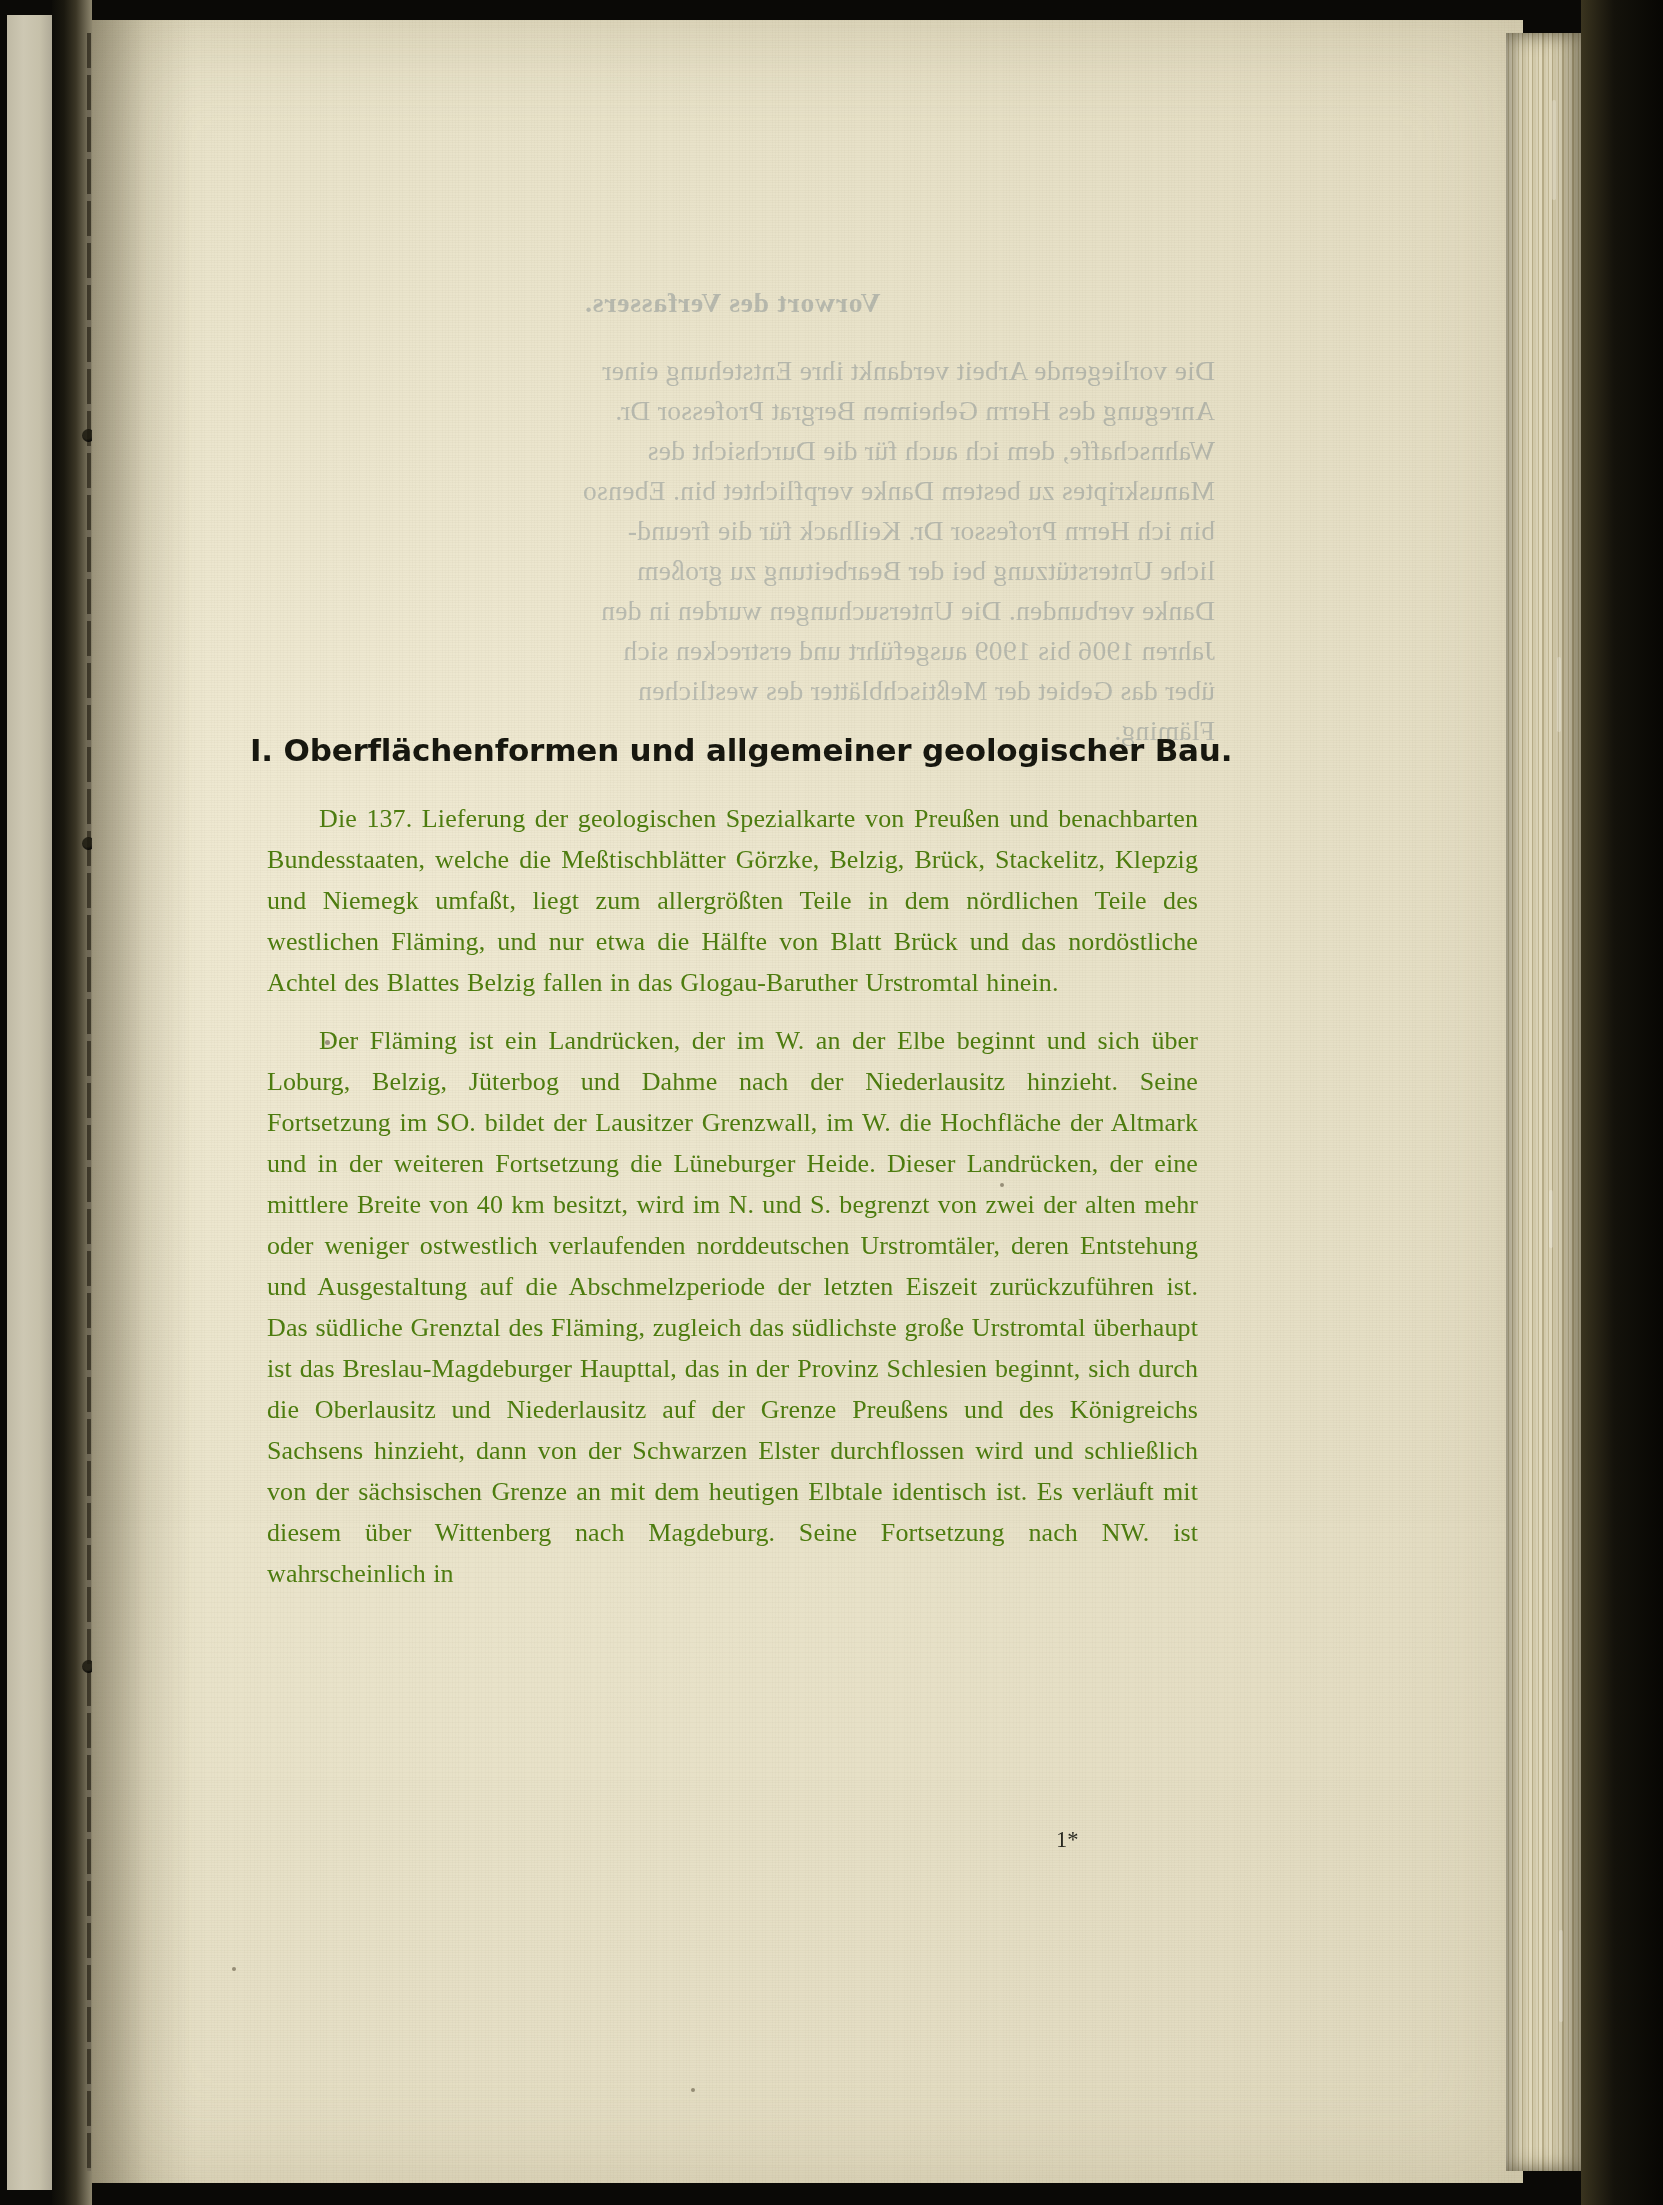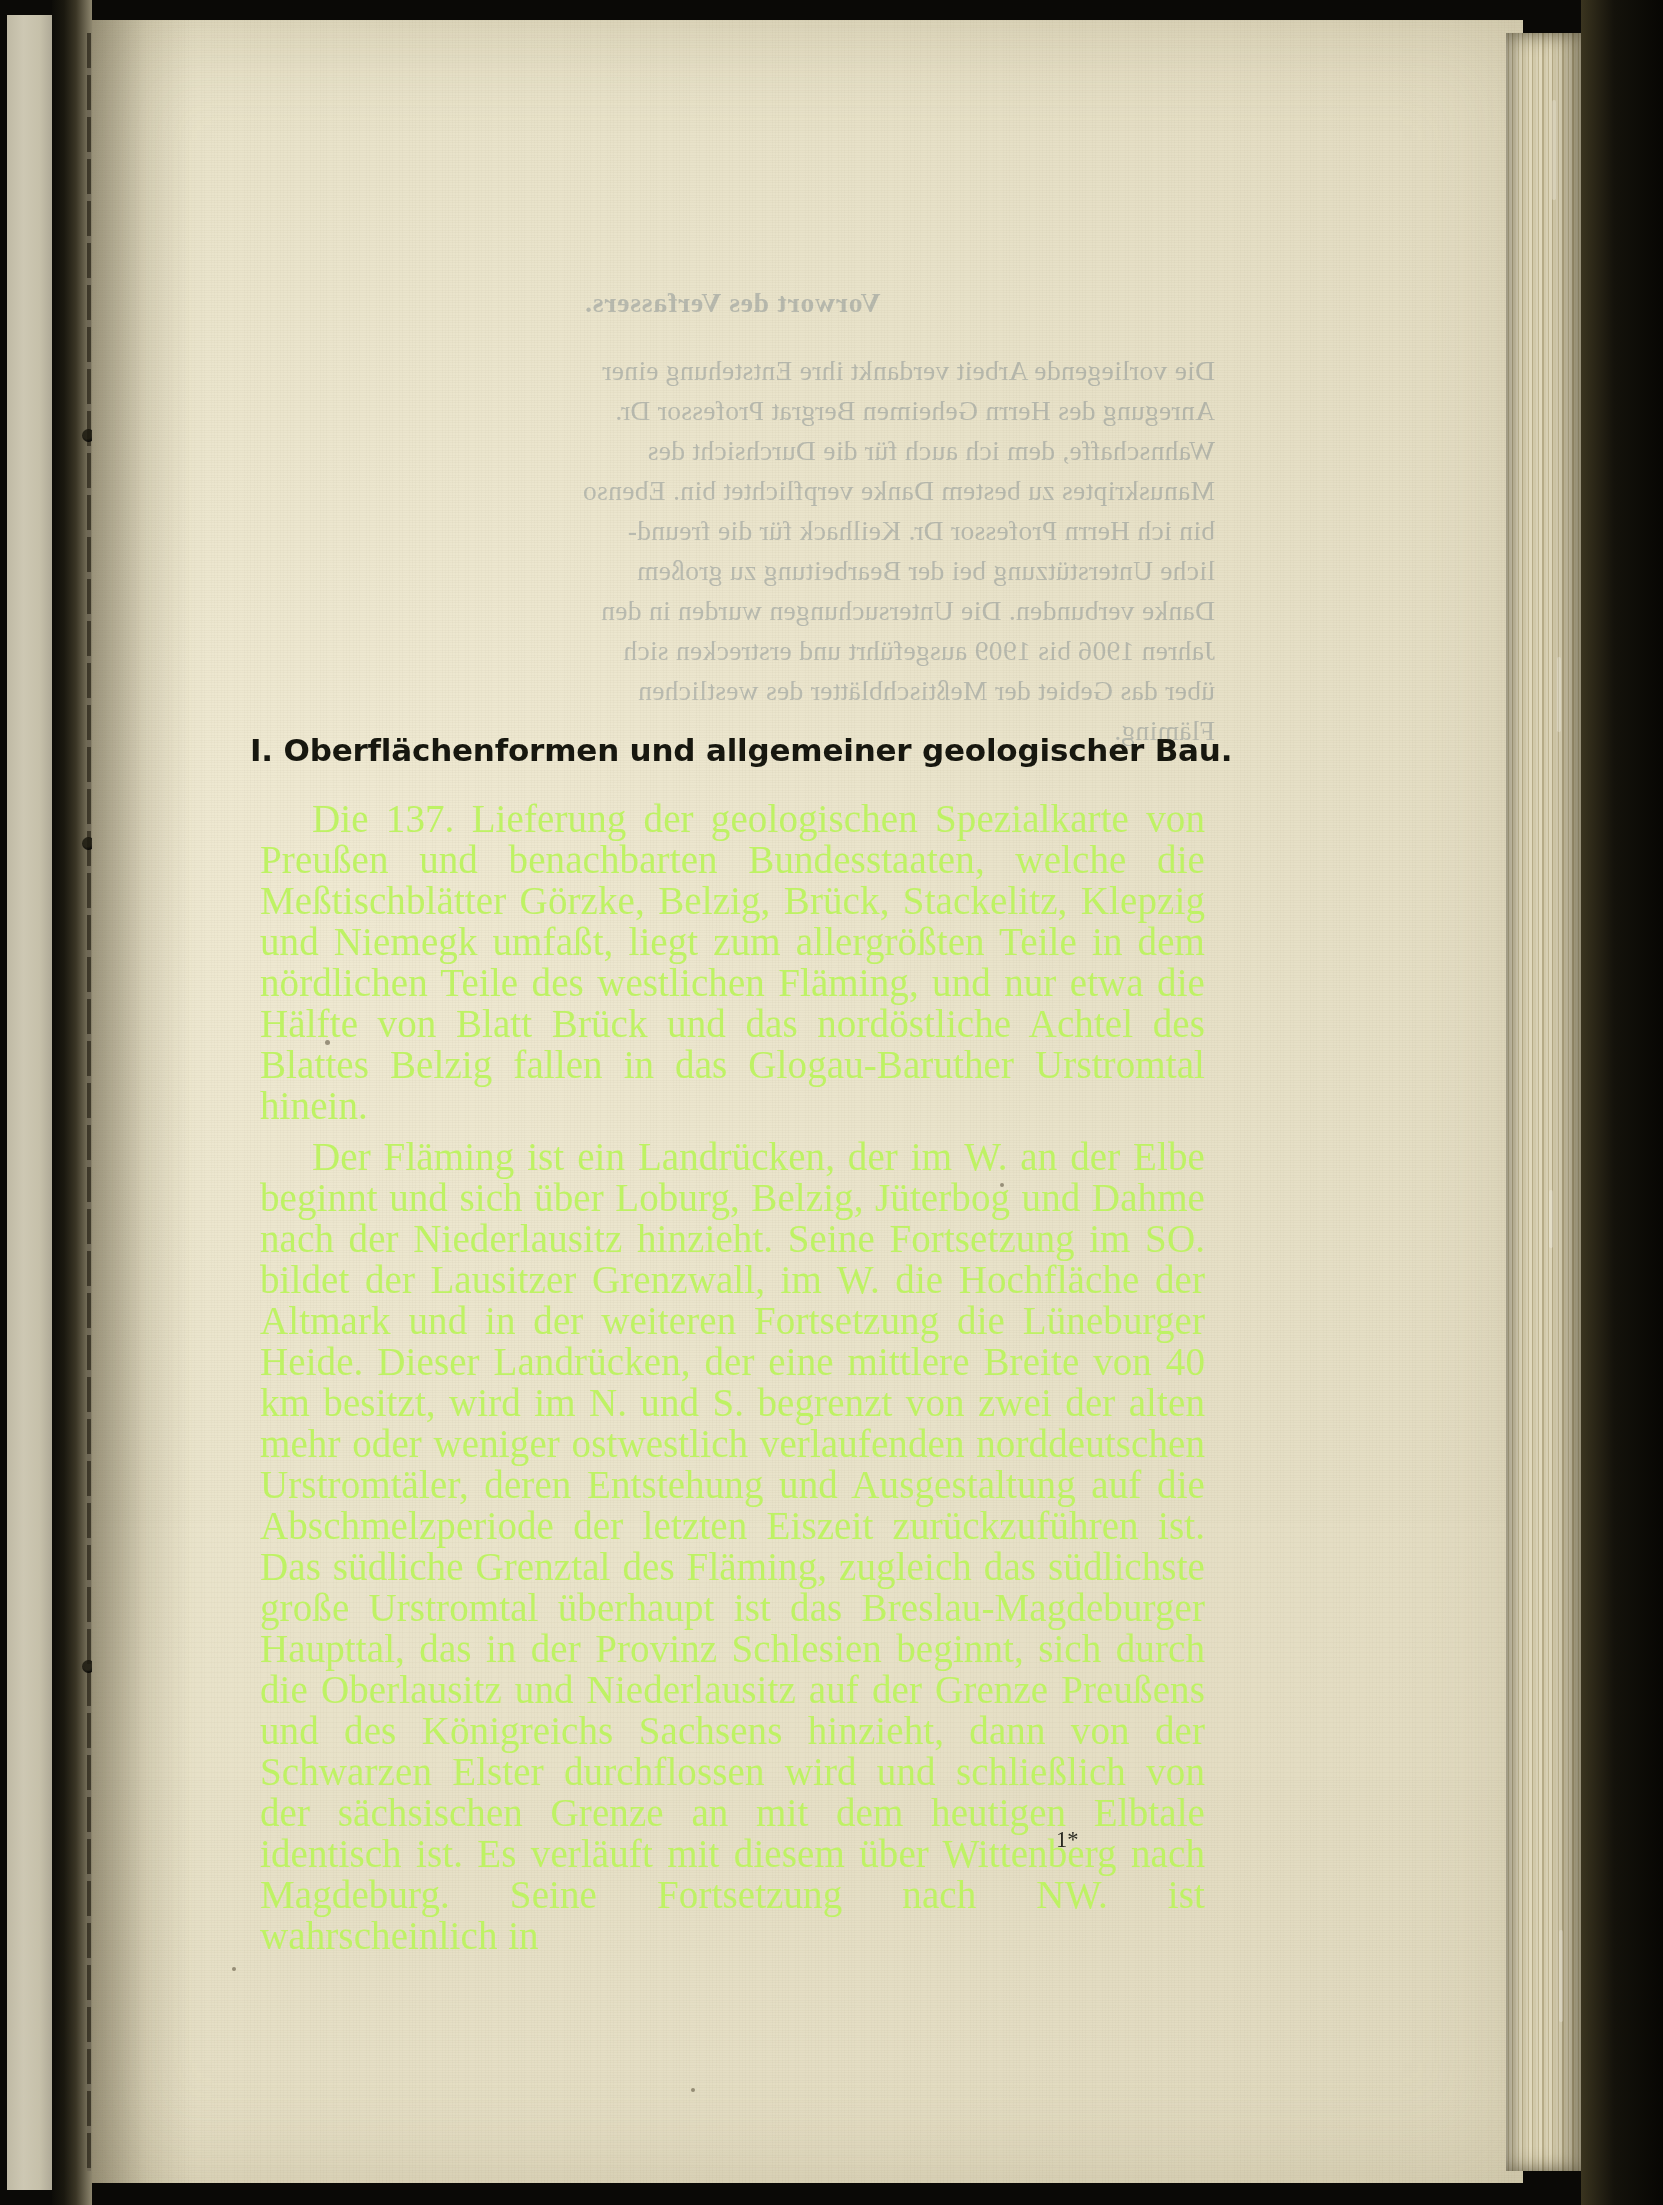--- a/index.html
+++ b/index.html
@@ -141,28 +141,28 @@
     font-family: "DejaVu Sans", sans-serif;
     font-weight: bold;
     font-size: 31px;
     letter-spacing: -0.2px;
     text-align: left;
     margin: 0 0 30px 0;
     color: #17170f;
     white-space: nowrap;
   }
   p.body {
-    margin: 10px;
-    font-size: 39px;
+    margin: 17px;
+    font-size: 26px;
     line-height: 41px;
     text-align: justify;
     text-indent: 52px;
     letter-spacing: 0.1px;
     word-spacing: 0.8px;
-    color: #bef264;
+    color: #4d7c0f;
   }
   p.body + p.body { margin-top: 1.7px; }
 
   .signature {
     position: absolute;
     left: 1056px;
     top: 1827px;
     font-size: 22.5px;
     color: #2a2a22;
     font-family: "Liberation Serif", serif;

